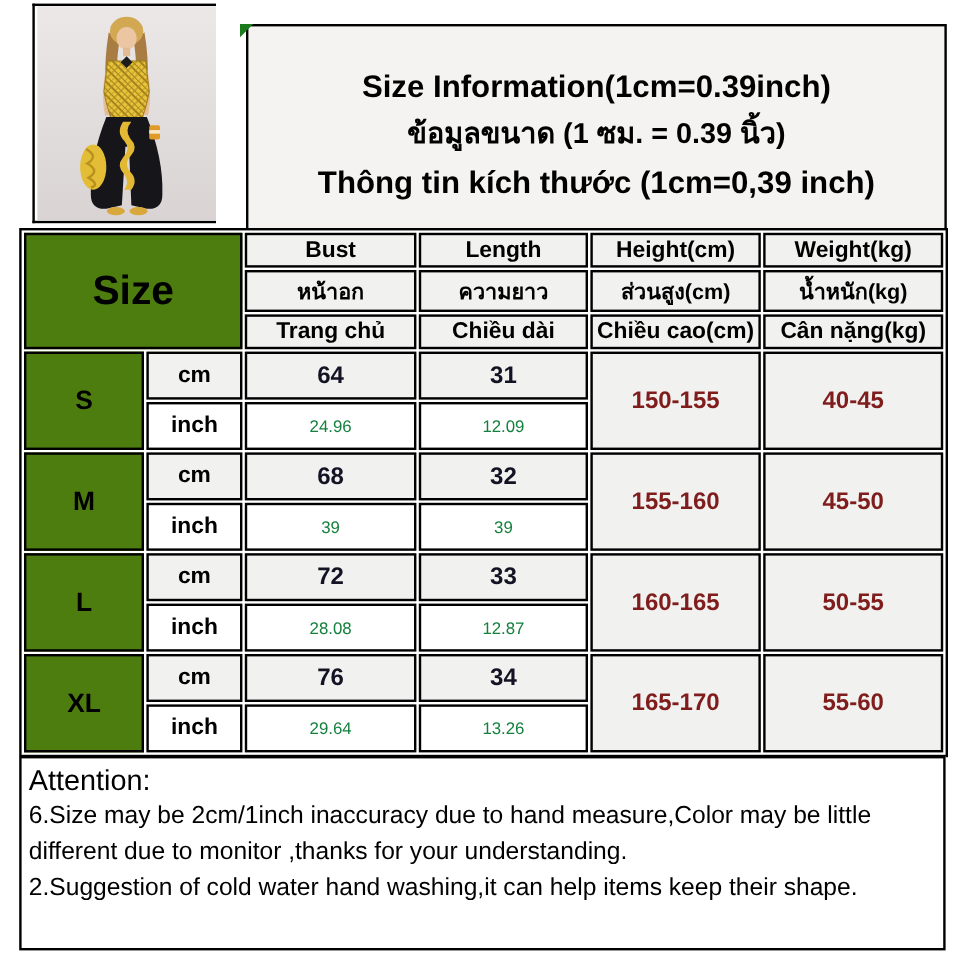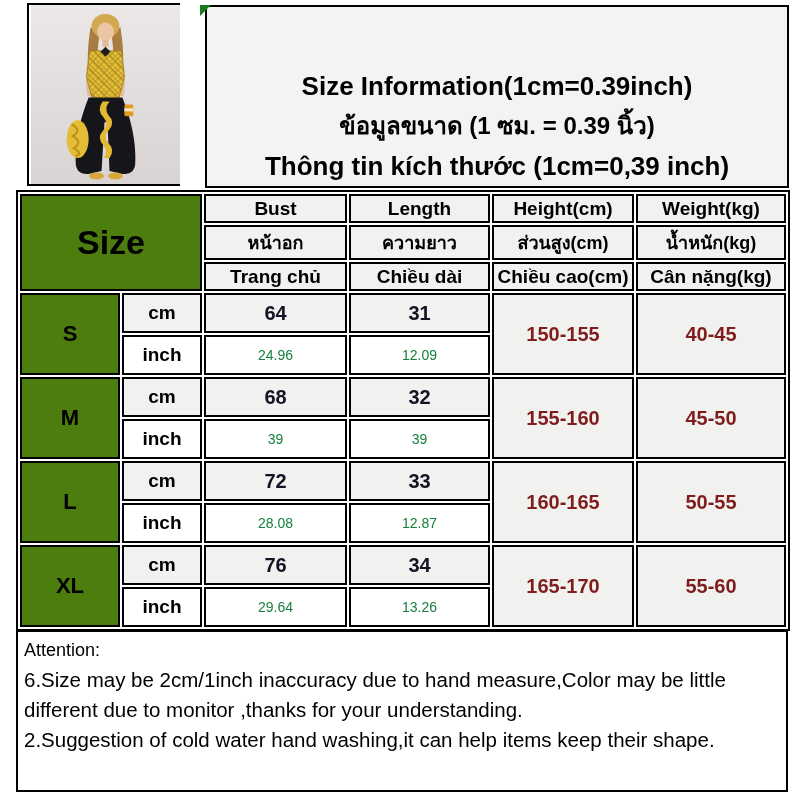--- a/index.html
+++ b/index.html
@@ -6,23 +6,23 @@
   body{width:800px;height:800px;position:relative;overflow:hidden;
        font-family:"Liberation Sans","DejaVu Sans",sans-serif;color:#000;}
 
   
   .photo-cell{position:absolute;left:27px;top:3px;width:153px;height:183px;
               border-left:2px solid #000;border-top:2px solid #000;border-bottom:2px solid #000;
               box-sizing:border-box;background:#fff;}
   .photo-cell svg{display:block;margin-left:2px;}
 
   
-  .title-box{position:absolute;left:205px;top:5px;width:584px;height:183px;
+  .title-box{position:absolute;left:205px;top:20px;width:584px;height:183px;
              border:2px solid #000;box-sizing:border-box;background:#f4f3f2;
-             display:flex;flex-direction:column;justify-content:flex-end;align-items:center;}
+             display:flex;flex-direction:column;justify-content:center;align-items:center;}
   .title-line{font-weight:bold;line-height:40px;white-space:nowrap;}
   .title-en{font-size:26px;}
   .title-th{font-size:24px;}
   .title-vi{font-size:26px;}
   .corner-flag{position:absolute;left:-7px;top:-2px;width:0;height:0;
                border-top:11px solid #1b7a1b;border-right:11px solid transparent;}
 
   
   table.size-table{position:absolute;left:16px;top:190px;width:774px;
                    border-collapse:separate;border-spacing:2px;table-layout:fixed;
@@ -41,21 +41,21 @@
   .size-letter{font-size:22px;font-weight:bold;}
   .unit-label{font-size:19px;font-weight:bold;}
   .val-cm{font-size:20px;font-weight:bold;color:#131324;}
   .val-inch{font-size:14px;font-weight:normal;color:#15803d;}
   .val-range{font-size:20px;font-weight:bold;color:#7f1d1d;}
 
   
   .attention-box{position:absolute;left:16px;top:630px;width:772px;height:162px;
                  border:2px solid #000;box-sizing:border-box;background:#fff;
                  padding:4px 6px;}
-  .attention-heading{font-size:18px;line-height:29px;}
+  .attention-heading{font-size:24px;line-height:29px;}
   .attention-item{font-size:20.5px;line-height:30px;}
 </style>
 </head>
 <body>
 
 <div class="photo-cell">
   <svg width="149" height="179" viewBox="0 0 150 180">
     <defs>
       <linearGradient id="bgGrad" x1="0" y1="0" x2="0" y2="1">
         <stop offset="0" stop-color="#ece8e8"></stop>

